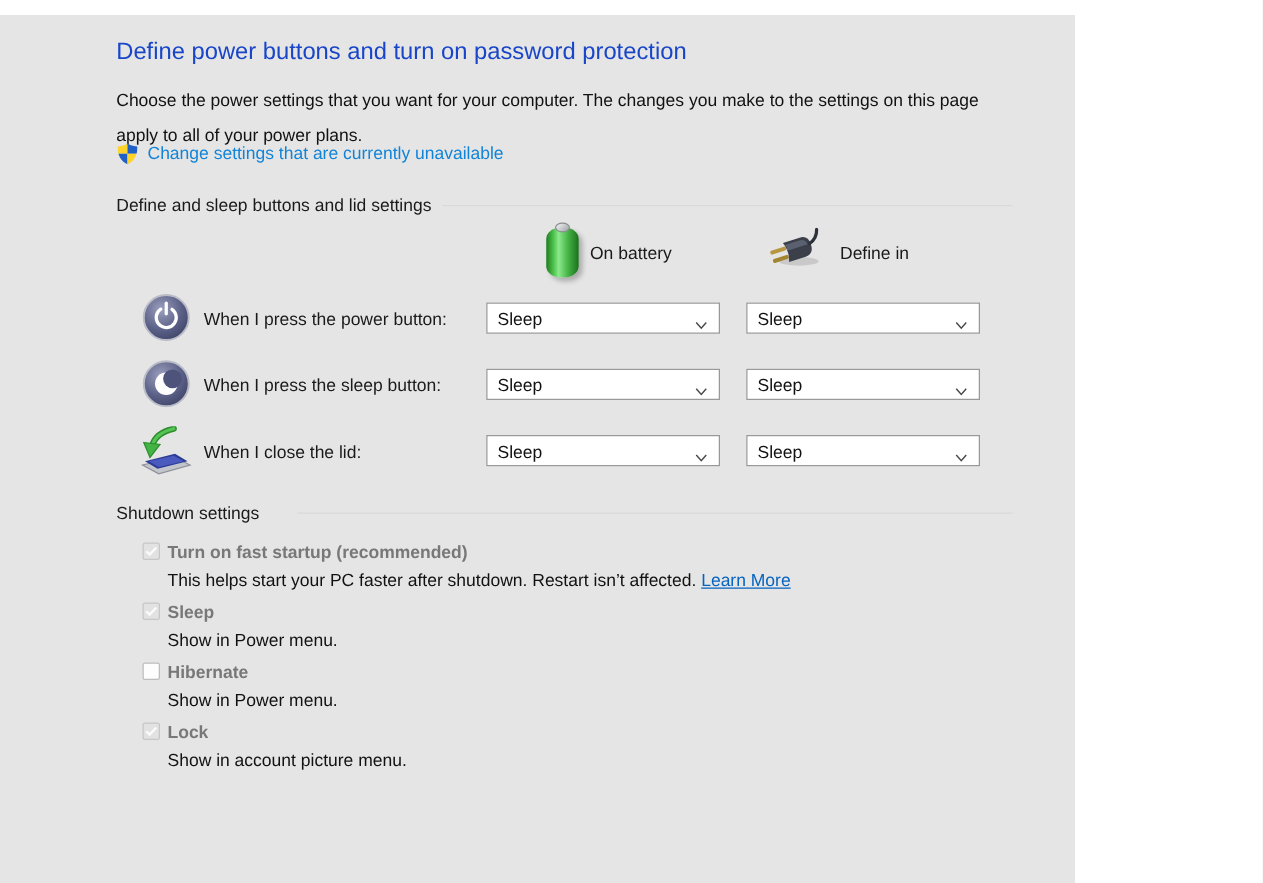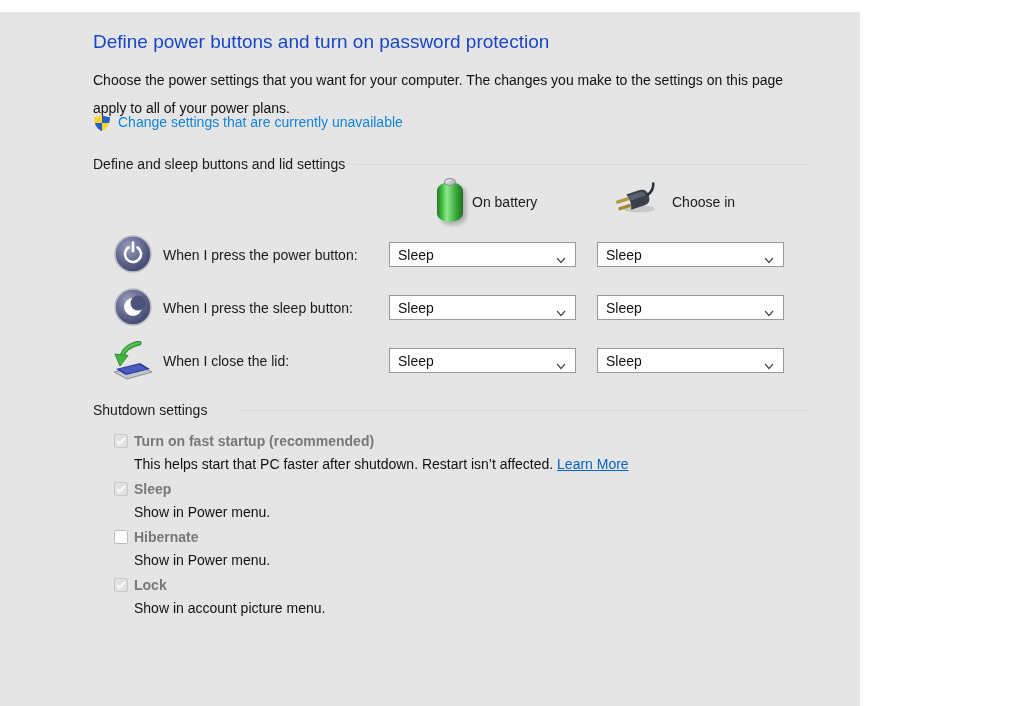--- a/index.html
+++ b/index.html
@@ -94,21 +94,21 @@
       <ellipse cx="24" cy="27" rx="16" ry="3.5" fill="#000" opacity="0.12"></ellipse>
       <g transform="rotate(-18 23 16)">
         <rect x="1" y="12" width="13" height="3.2" rx="1.2" fill="#B8963F"></rect>
         <rect x="1" y="19" width="13" height="3.2" rx="1.2" fill="#A3842F"></rect>
         <path d="M13 9 L27 9 Q34 9 34 17 Q34 25 27 25 L13 25 Q16 17 13 9 Z" fill="#3A3F4A"></path>
         <path d="M14 11 L26 11 Q31 11 31.5 16 L14.5 16 Q15.5 13 14 11 Z" fill="#5A6070"></path>
         <path d="M33 16 Q40 14 42 7" stroke="#2E323B" stroke-width="2.6" fill="none" stroke-linecap="round"></path>
       </g>
     </svg>
   </div>
-  <div class="col-label" style="left:672px; top:182px;">Choose in</div>
+  <div class="col-label" style="left:672px; top:182px;">Define in</div>
 
   <div class="round-icon" style="top:223px;">
     <svg width="38" height="38" viewBox="0 0 38 38">
       <defs>
           <radialGradient id="btn1" cx="38%" cy="32%" r="75%">
         <stop offset="0%" stop-color="#9BA0BE"></stop>
             <stop offset="60%" stop-color="#5C6188"></stop>
             <stop offset="100%" stop-color="#3E4367"></stop>
       </radialGradient>
         </defs>
@@ -193,21 +193,21 @@
   <div class="chk-item" style="top:421px;">
     <div class="chk-top">
       <span class="checkbox checked">
         <svg width="10" height="8" viewBox="0 0 10 8">
             <polyline points="1,4 3.7,6.7 9,1" fill="none" stroke="#FBFBFB" stroke-width="1.8"></polyline>
           </svg>
       </span>
       <span class="chk-label">Turn on fast startup (recommended)</span>
     </div>
     <div class="chk-desc">
-      <span>This helps start that PC faster after shutdown. Restart isn’t affected. </span><span class="learn-link">Learn More</span>
+      <span>This helps start your PC faster after shutdown. Restart isn’t affected. </span><span class="learn-link">Learn More</span>
     </div>
   </div>
 
   <div class="chk-item" style="top:469px;">
     <div class="chk-top">
       <span class="checkbox checked">
         <svg width="10" height="8" viewBox="0 0 10 8">
             <polyline points="1,4 3.7,6.7 9,1" fill="none" stroke="#FBFBFB" stroke-width="1.8"></polyline>
           </svg>
       </span>

